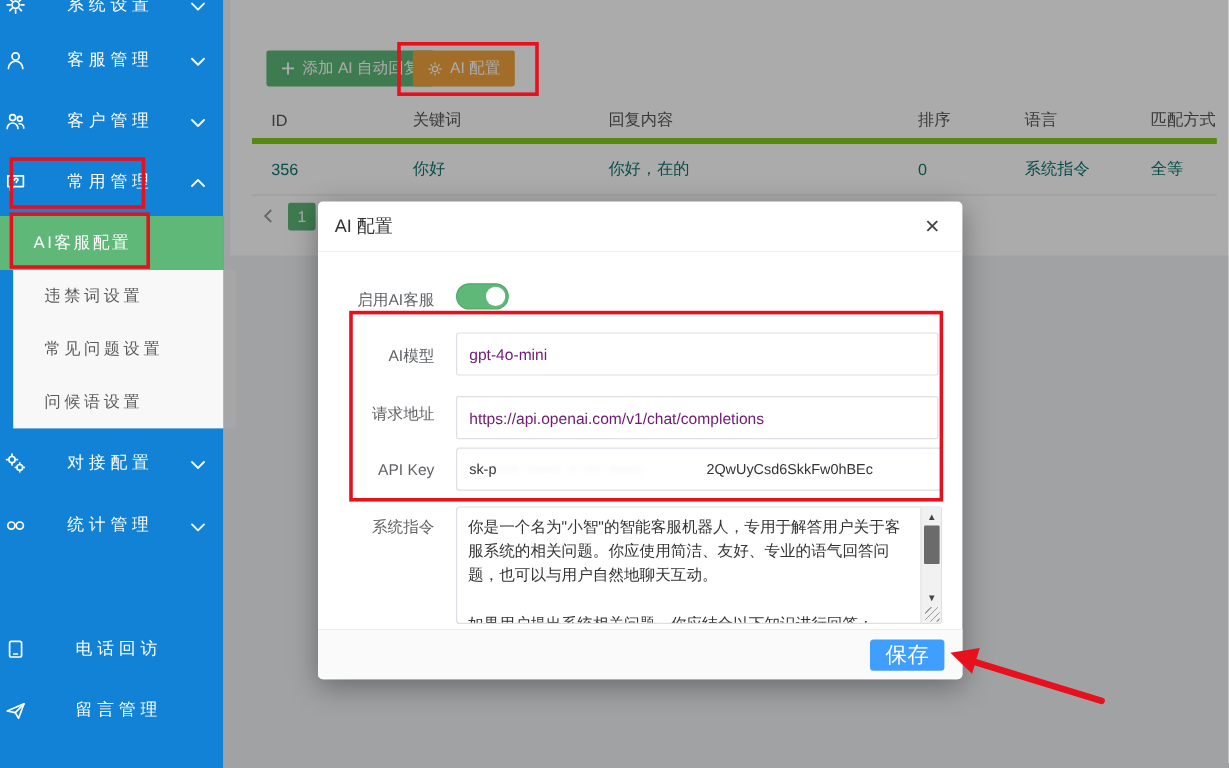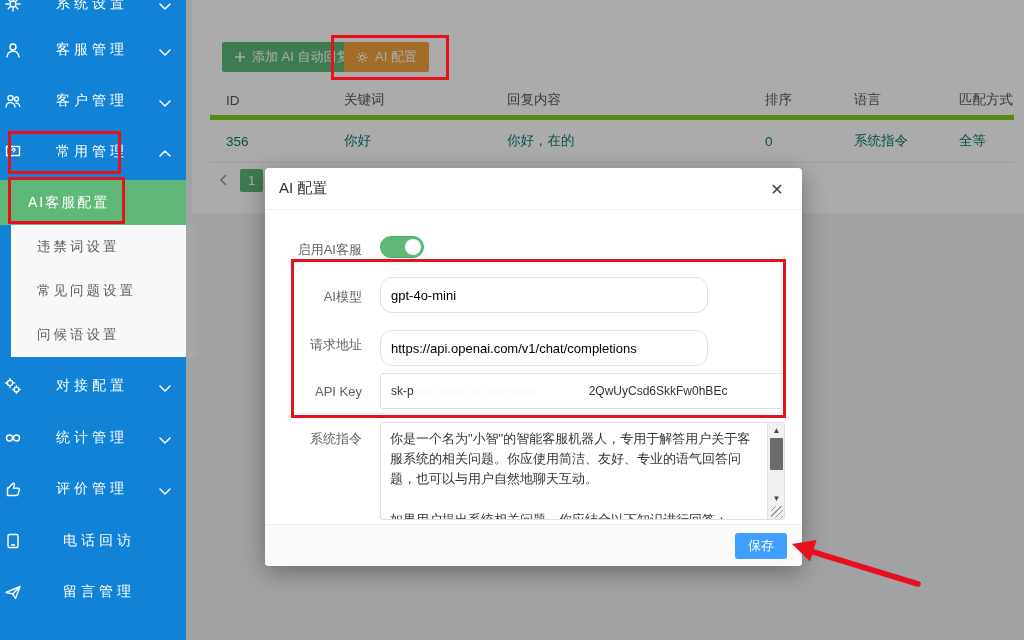--- a/index.html
+++ b/index.html
@@ -48,42 +48,42 @@
                   display:flex; align-items:center; padding:0 14px; }
   .modal-title { font-size:15px; color:#333; }
   .modal-close { position:absolute; right:12px; top:8px; width:26px; height:26px; display:flex; align-items:center;
                  justify-content:center; color:#444; font-size:16px; cursor:pointer; }
 
   .form-label { position:absolute; left:0; width:97px; text-align:right; color:#606266; font-size:13px; }
   .toggle { position:absolute; left:115px; top:68px; width:44px; height:22px; background:#5FB878; border-radius:11px;
             border:1px solid #4fa96a; cursor:pointer; }
   .toggle-knob { position:absolute; right:2px; top:2px; width:16px; height:16px; background:#fff; border-radius:50%; }
 
-  .f-input { position:absolute; left:115px; width:328px; height:36px; border:1px solid #dcdfe6; border-radius:12px;
-             padding:0 10px; font-size:13px; color:#000000; font-family:inherit; background:#fff; }
+  .f-input { position:absolute; left:115px; width:402px; height:36px; border:1px solid #dcdfe6; border-radius:2px;
+             padding:0 10px; font-size:13px; color:#701a75; font-family:inherit; background:#fff; }
   .keybox { position:absolute; left:115px; width:405px; height:36px; border:1px solid #dcdfe6; border-radius:3px;
             padding:0 10px; display:flex; align-items:center; overflow:hidden; white-space:nowrap; font-size:12px; color:#333; cursor:text; }
   .key-masked { display:inline-block; width:175px; overflow:hidden; filter:blur(2.5px); color:#8a8a8a; letter-spacing:3px; flex:none; }
   .key-prefix,.key-suffix { flex:none; }
 
   .ta-wrap { position:absolute; left:115px; top:254px; width:405px; height:98px; border:1px solid #dcdfe6; border-radius:3px; background:#fff; }
   .ta-text { position:absolute; left:0; top:0; right:17px; bottom:0; padding:6px 6px 6px 9px; font-size:13px; line-height:1.55;
              color:#333; white-space:pre-wrap; overflow:hidden; cursor:text; }
   .ta-scroll { position:absolute; right:0; top:0; width:17px; height:96px; background:#f1f1f1; border-left:1px solid #e3e3e3; }
   .ta-arrow { position:absolute; left:0; width:17px; height:14px; display:flex; align-items:center; justify-content:center;
               font-size:8px; color:#444; cursor:pointer; }
   .ta-up { top:0; } .ta-down { bottom:14px; }
   .ta-thumb { position:absolute; left:2px; top:15px; width:13px; height:32px; background:#6b6b6b; border-radius:1px; cursor:grab; }
   .ta-grip { position:absolute; right:1px; bottom:1px; width:12px; height:12px; cursor:nwse-resize;
              background:repeating-linear-gradient(135deg, transparent 0 3px, #9a9a9a 3px 4px); }
 
   .modal-footer { position:absolute; left:0; bottom:0; width:100%; height:42px; background:#fafafa;
                   border-top:1px solid #efefef; border-radius:0 0 4px 4px; }
   .btn-save { position:absolute; right:15px; top:8px; height:26px; padding:0 13px; background:#409EFF; color:#fff;
-              border:none; border-radius:3px; font-size:13px; cursor:pointer; font-family:inherit; }
+              border:none; border-radius:3px; font-size:18px; cursor:pointer; font-family:inherit; }
 
   
   .annot { position:absolute; border:3px solid #e8101c; z-index:50; pointer-events:none; }
   .annot-arrow { position:absolute; z-index:50; pointer-events:none; }
 </style>
 </head>
 <body>
 
 <div id="app">
 
@@ -178,31 +178,20 @@
             <circle cx="5.5" cy="9" r="3"></circle>
             <circle cx="12.5" cy="9" r="3"></circle>
           </svg>
       </span>
       <span class="nav-label">统计管理</span>
       <span class="nav-caret"><svg width="14" height="12" viewBox="0 0 14 12">
             <polyline points="2,4 7,9 12,4"></polyline>
           </svg></span>
     </div>
 
-    <div class="nav-item" style="top:464px">
-      <span class="nav-icon">
-        <svg width="18" height="18" viewBox="0 0 18 18">
-            <path d="M3.5 8v7.5M3.5 15.5h9c.7 0 1.2-.4 1.4-1l1.5-4.4c.3-.9-.3-1.9-1.3-1.9H9.5l.9-3.5c.3-1.2-1.2-2-2-1L4.5 8H3.5"></path>
-          </svg>
-      </span>
-      <span class="nav-label">评价管理</span>
-      <span class="nav-caret"><svg width="14" height="12" viewBox="0 0 14 12">
-            <polyline points="2,4 7,9 12,4"></polyline>
-          </svg></span>
-    </div>
 
     <div class="nav-item" style="top:516px">
       <span class="nav-icon">
         <svg width="18" height="18" viewBox="0 0 18 18">
             <rect x="4" y="2.5" width="10" height="13" rx="1.5"></rect>
             <path d="M7.5 13h3"></path>
           </svg>
       </span>
       <span class="nav-label">电话回访</span>
     </div>

